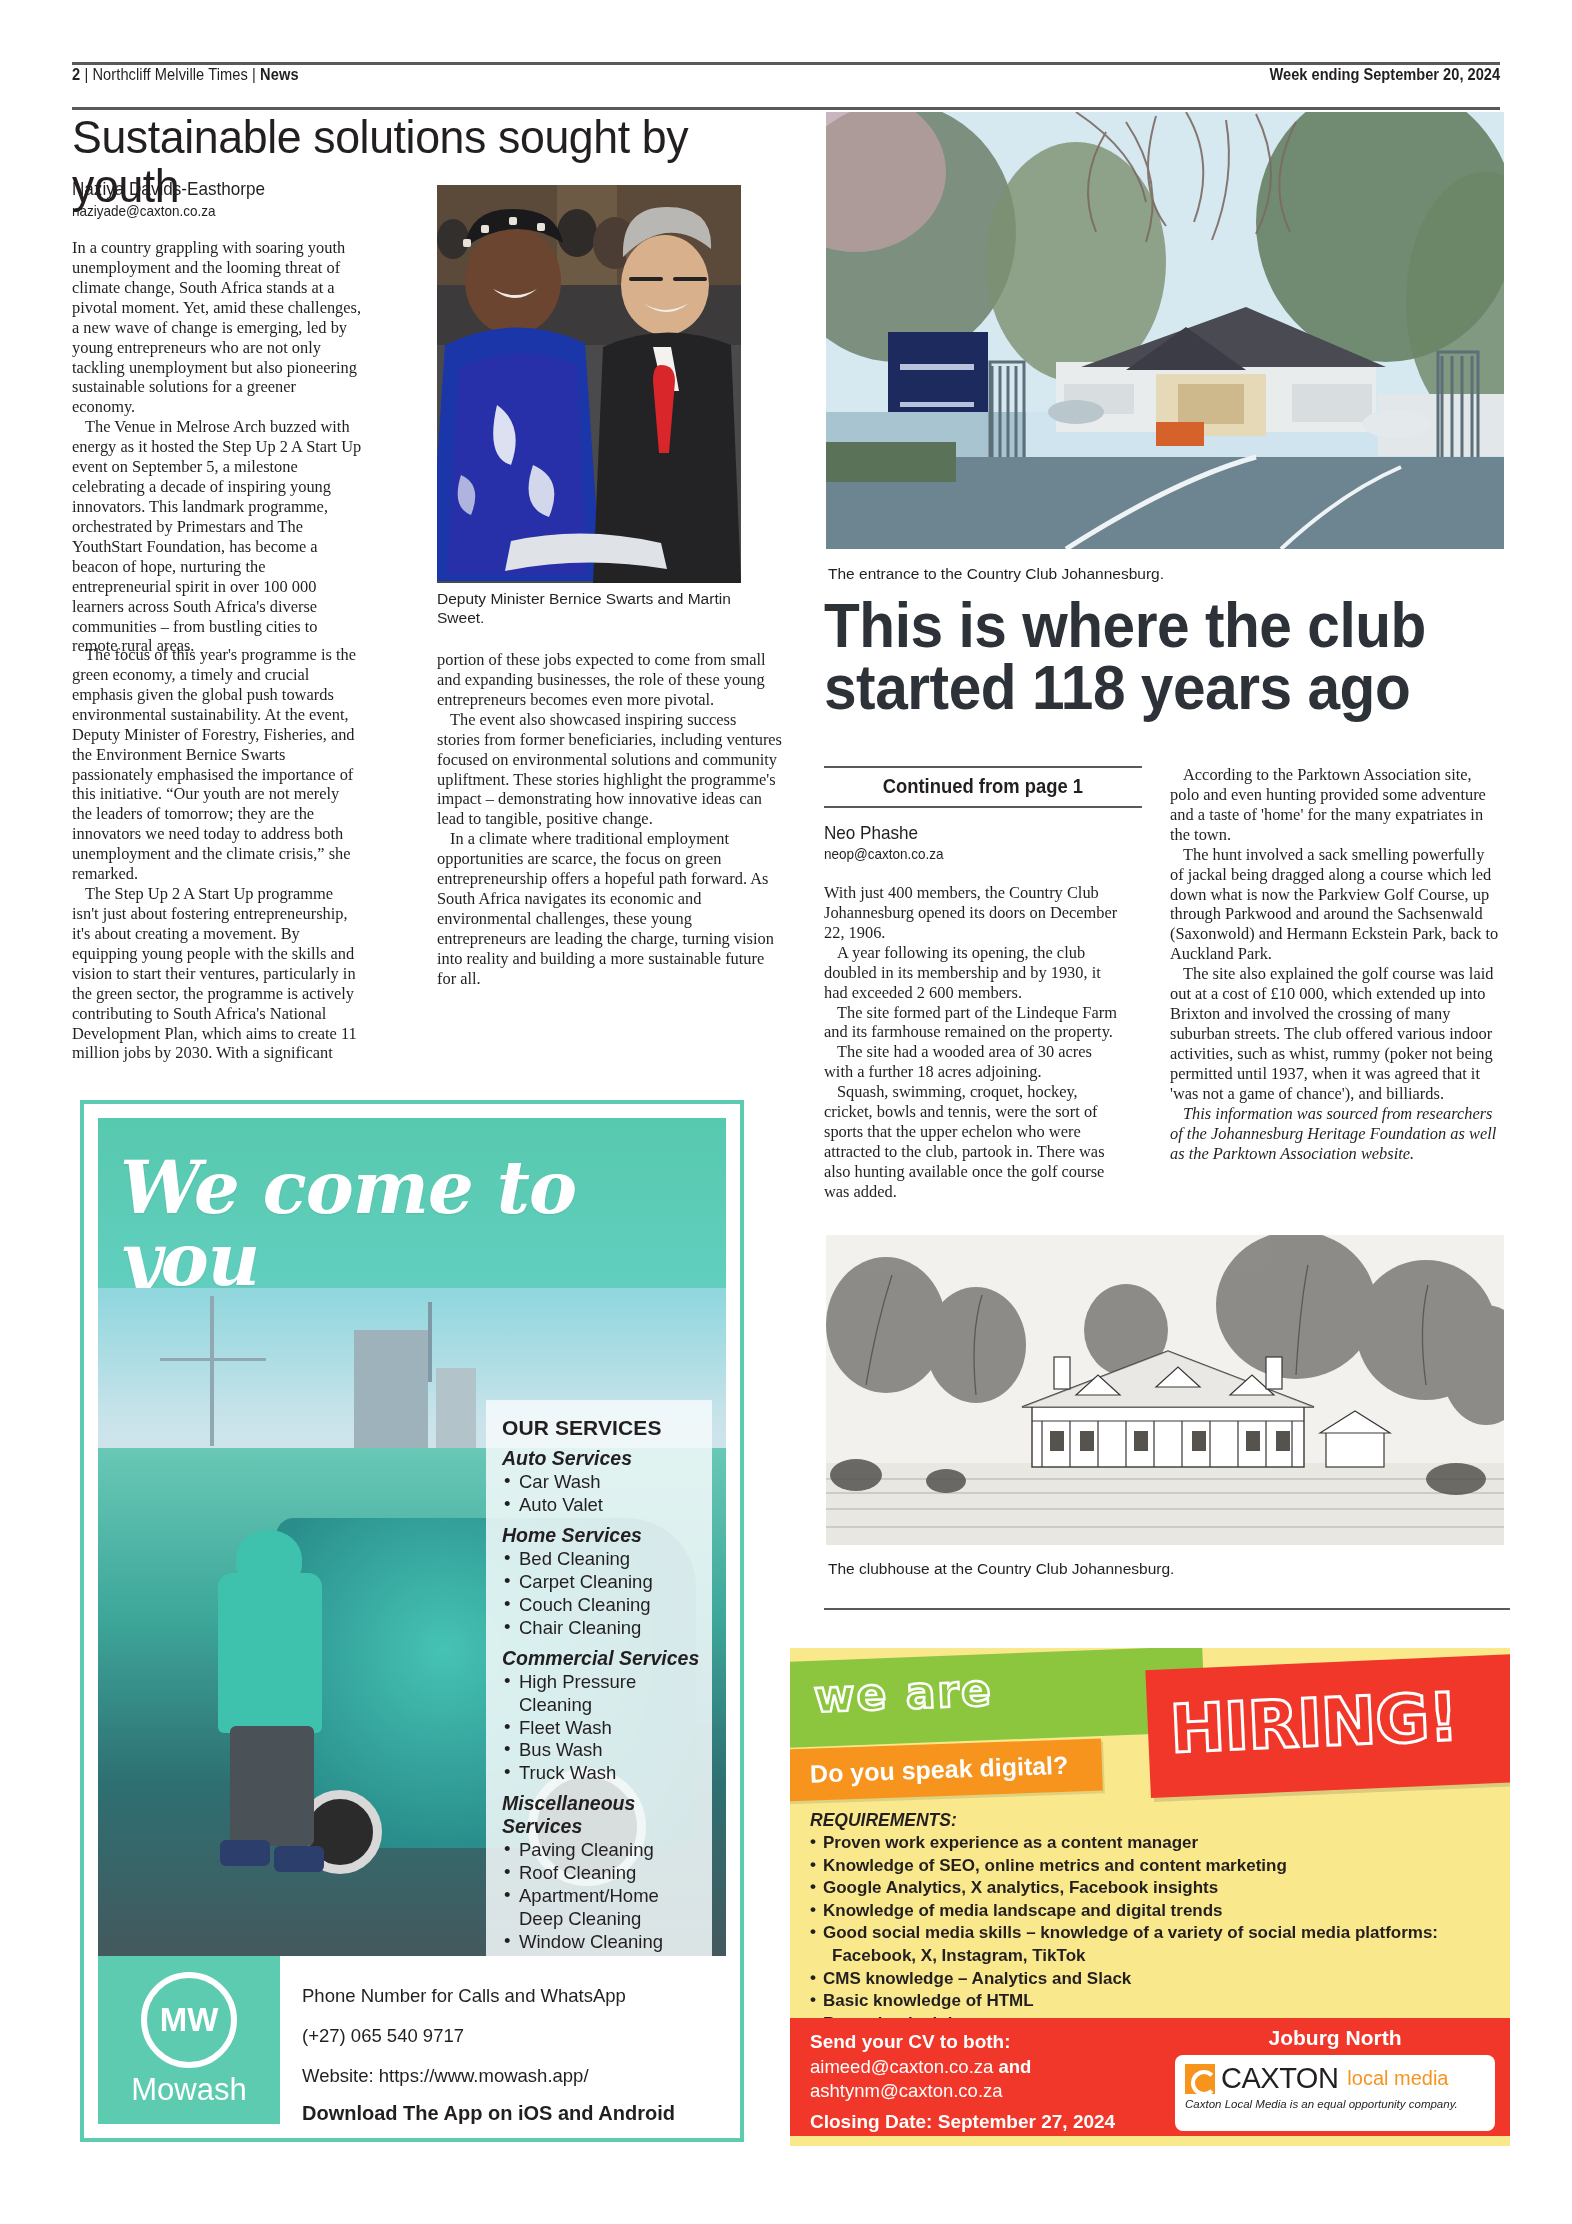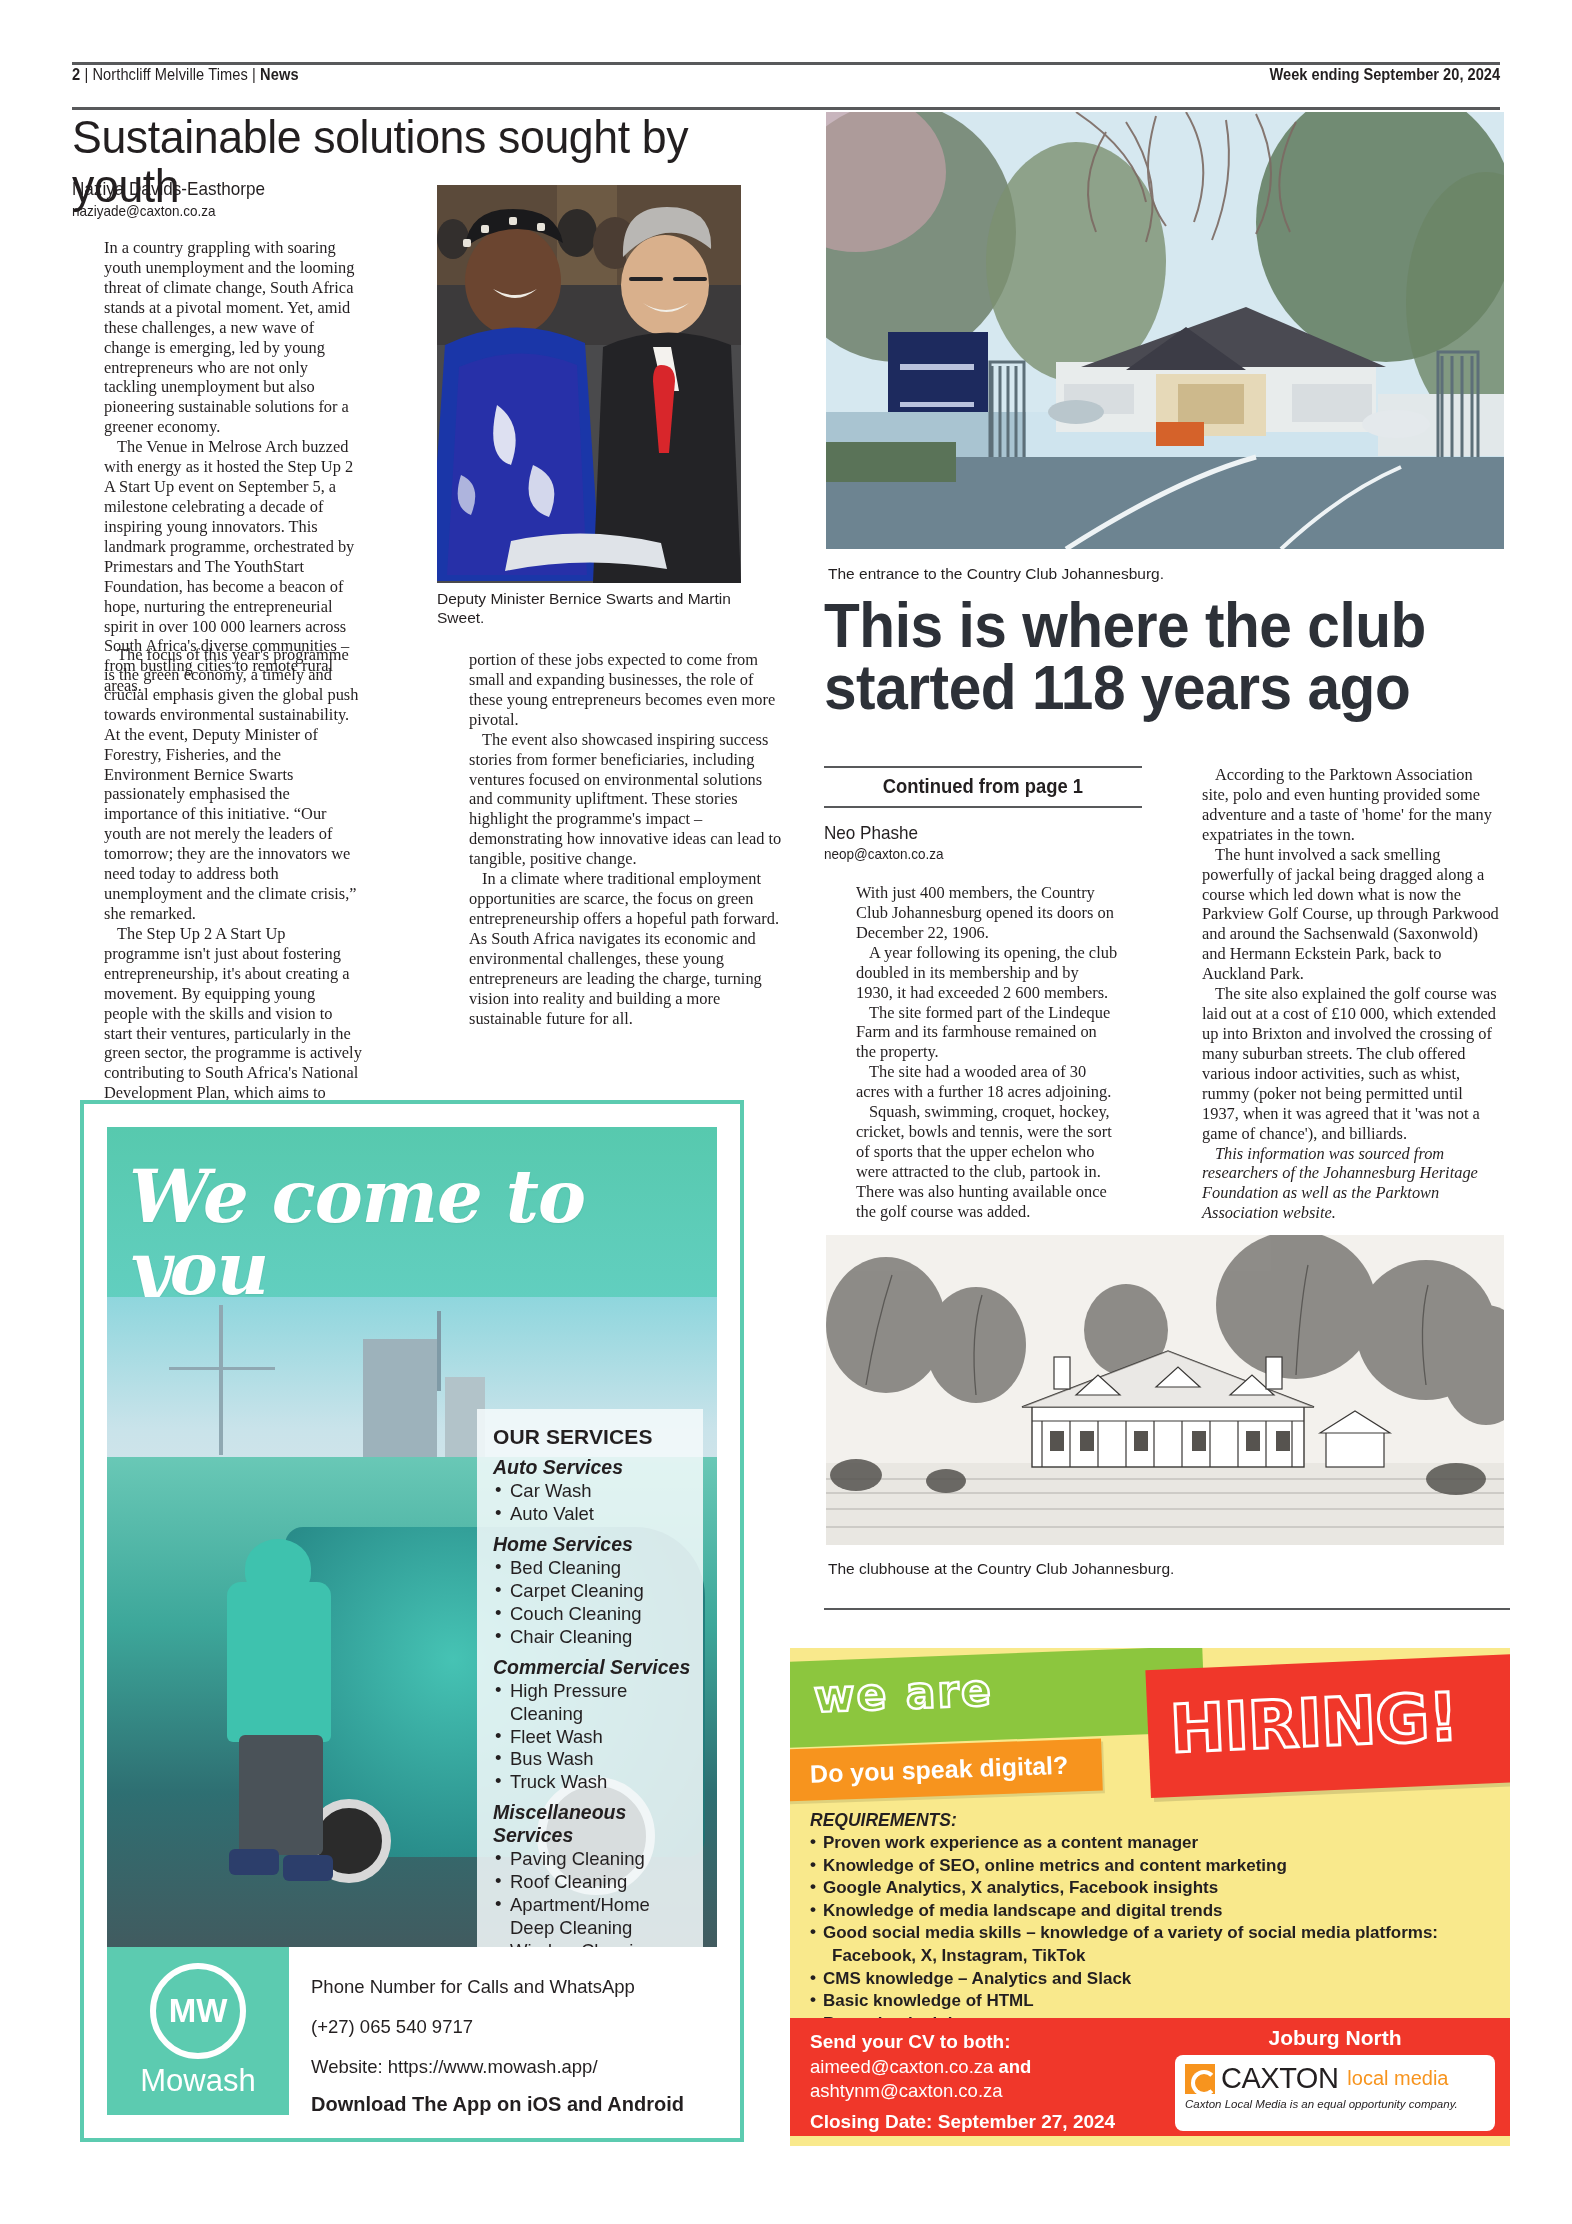--- a/index.html
+++ b/index.html
@@ -40,21 +40,21 @@
   .byline .name { font-size: 19px; color: #231f20; line-height: 1.2;
     font-family: "Liberation Sans Narrow","Liberation Sans", sans-serif; transform: scaleX(.9); transform-origin: left top;}
   .byline .email { font-size: 15px; color: #231f20; line-height: 1.25; margin-top: 1px;
     font-family: "Liberation Sans Narrow","Liberation Sans", sans-serif; transform: scaleX(.9); transform-origin: left top;}
 
   .body-serif {
     font-family: "Liberation Serif", serif;
     font-size: 16.4px; line-height: 1.215; color: #231f20;
     text-align: left;
   }
-  .body-serif p { text-indent: 13px; margin-left: 32px; }
+  .body-serif p { text-indent: 13px; }
   .body-serif p.first { text-indent: 0; }
 
   .col-a { position: absolute; left: 72px; top: 238px; width: 290px; }
   .col-a2 { position: absolute; left: 72px; top: 645px; width: 290px; }
   .col-b { position: absolute; left: 437px; top: 650px; width: 345px; }
 
   
   .photo-people {
     position: absolute; left: 437px; top: 185px; width: 304px; height: 398px;
     overflow: hidden; background: #3b3a3c;
@@ -105,21 +105,21 @@
   .cap-clubhouse { position: absolute; left: 828px; top: 1560px; width: 600px; }
 
   .divider-right {
     position: absolute; left: 824px; top: 1608px; width: 686px; height: 0;
     border-top: 2px solid #58595b;
   }
 
   
   .ad-mowash {
     position: absolute; left: 80px; top: 1100px; width: 664px; height: 1042px;
-    border: 4px solid #5ccbb0; background: #ffffff; padding: 23px;
+    border: 4px solid #5ccbb0; background: #ffffff; padding: 14px;
   }
   .mw-inner { position: relative; width: 100%; height: 100%; overflow: hidden;
     background: linear-gradient(180deg,#57c9ae 0%, #62cfc0 18%, #9fdbe4 33%, #cfe7ef 50%, #b9c8cf 70%, #9aa6ad 100%);}
   .mw-script { position: absolute; left: 22px; top: 34px; width: 560px;
     font-family: "DejaVu Serif", serif; font-style: italic; font-weight: bold;
     font-size: 72px; color: #ffffff; line-height: 1; letter-spacing: -1px;
     text-shadow: 0 1px 2px rgba(0,0,0,.08);
   }
   
   .mw-sky { position: absolute; left:0; top: 170px; width: 100%; height: 220px;

